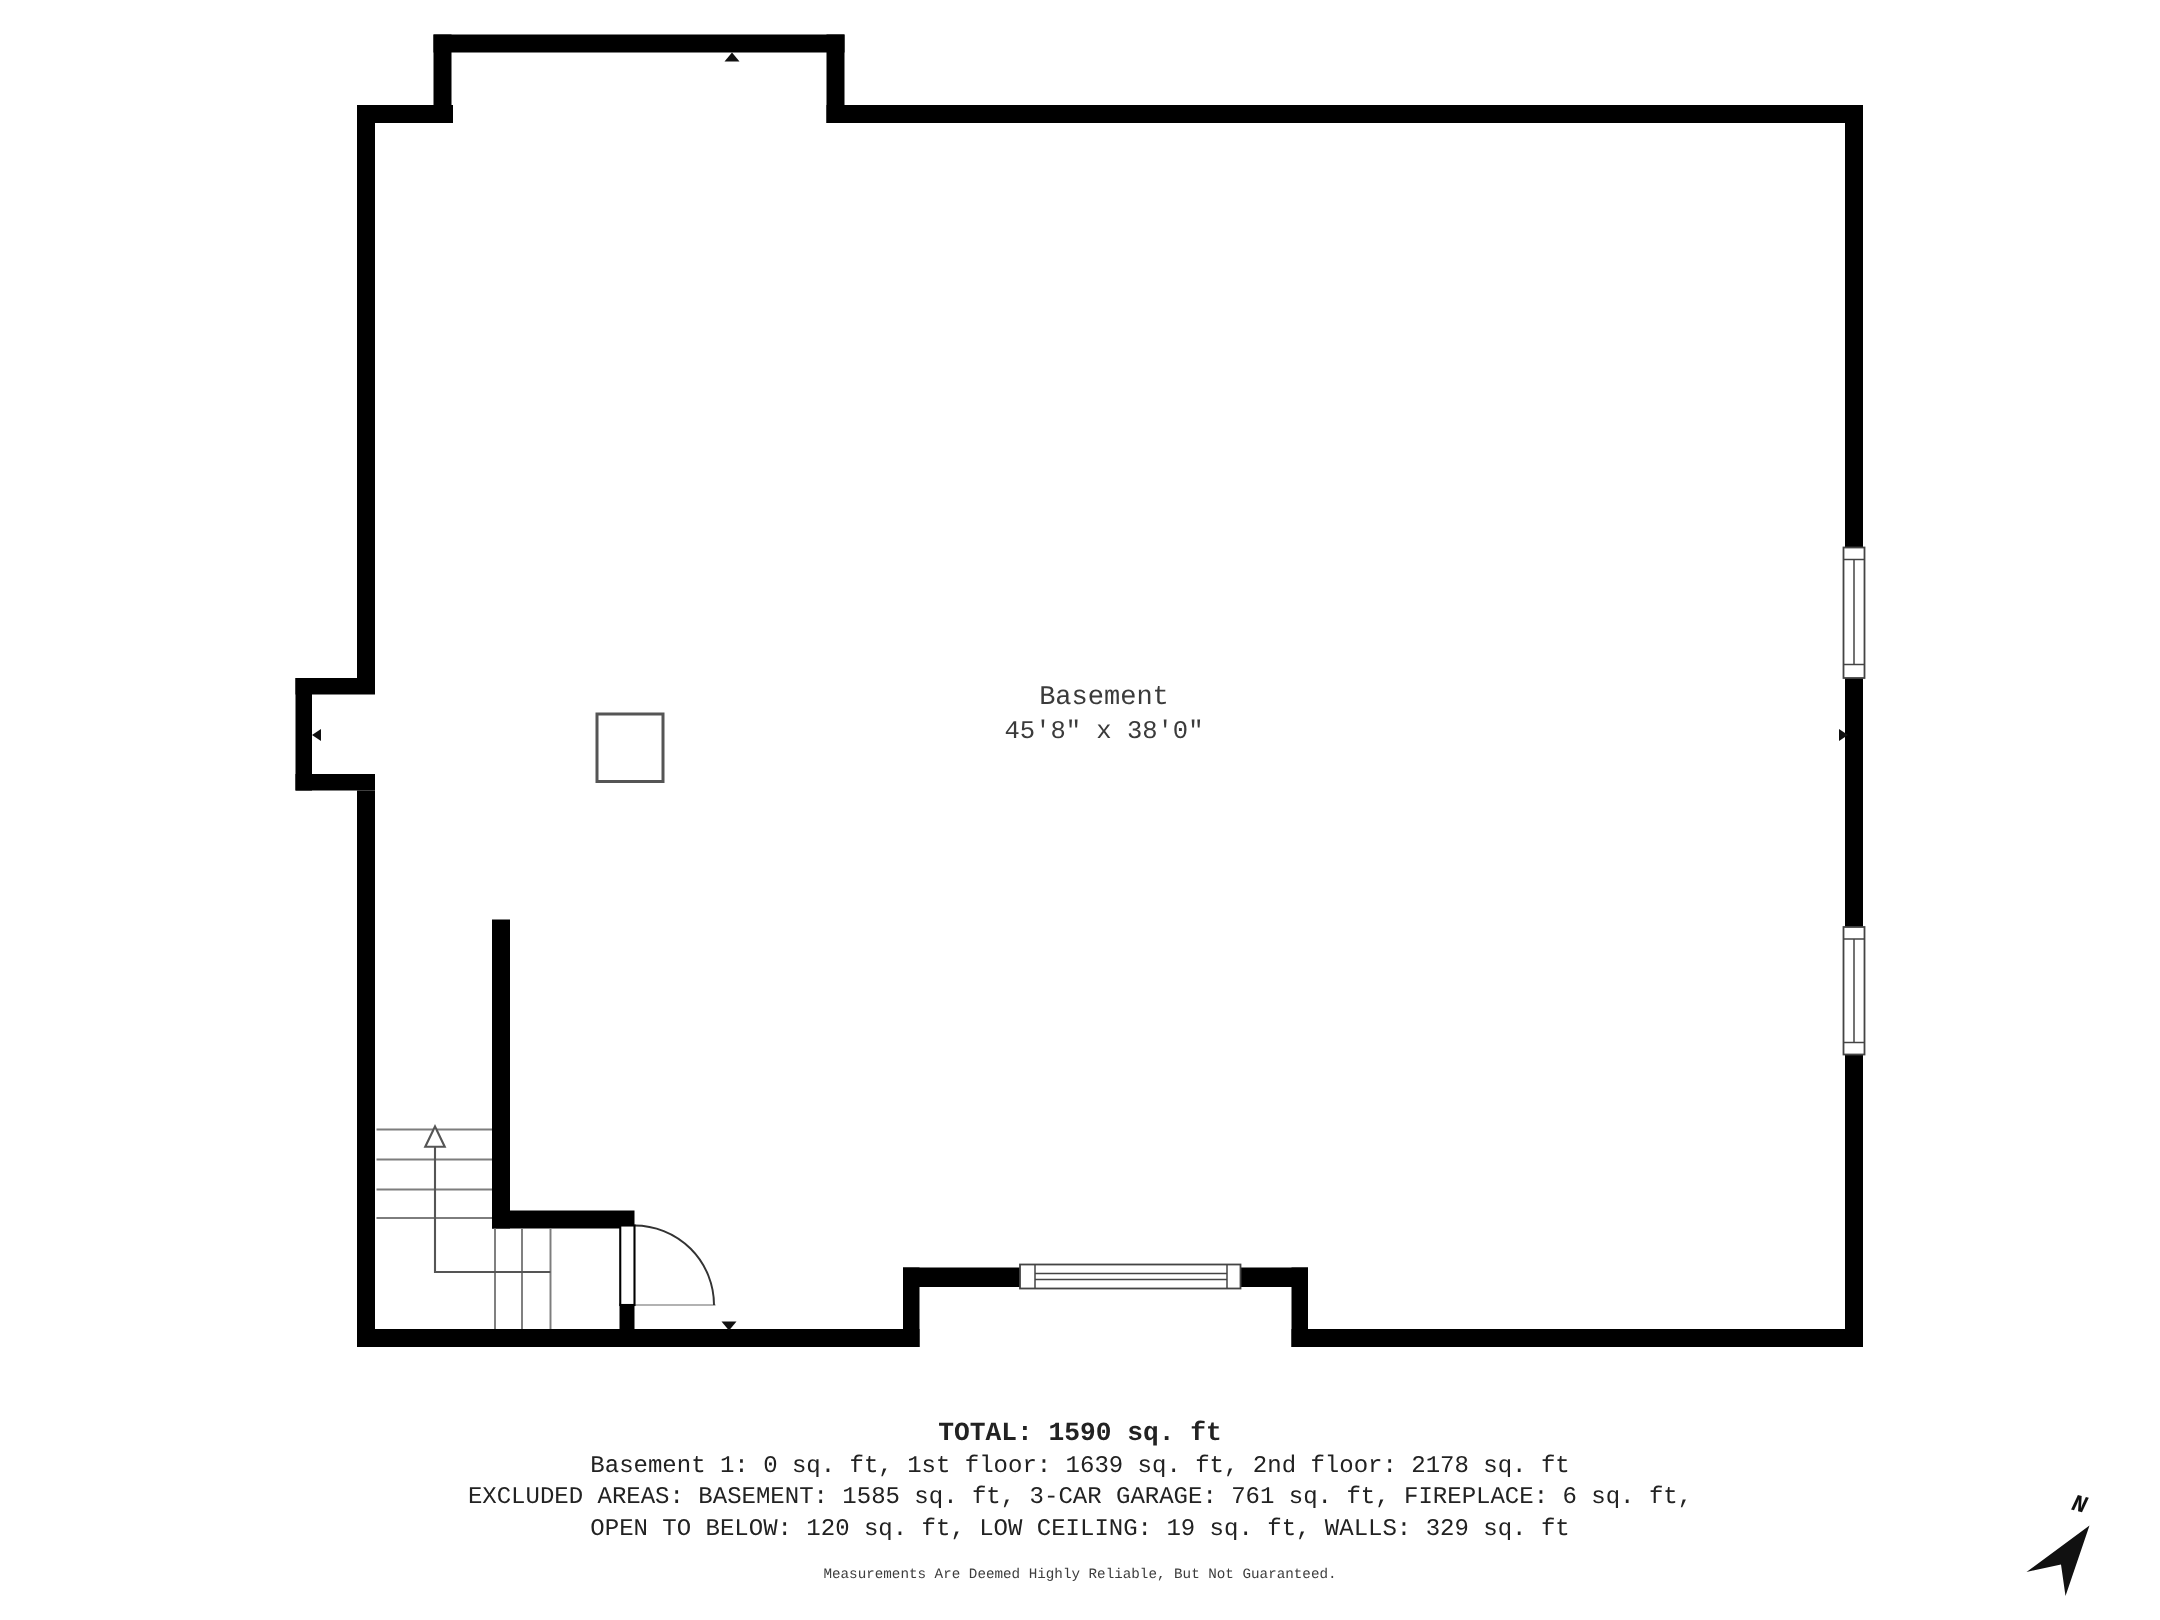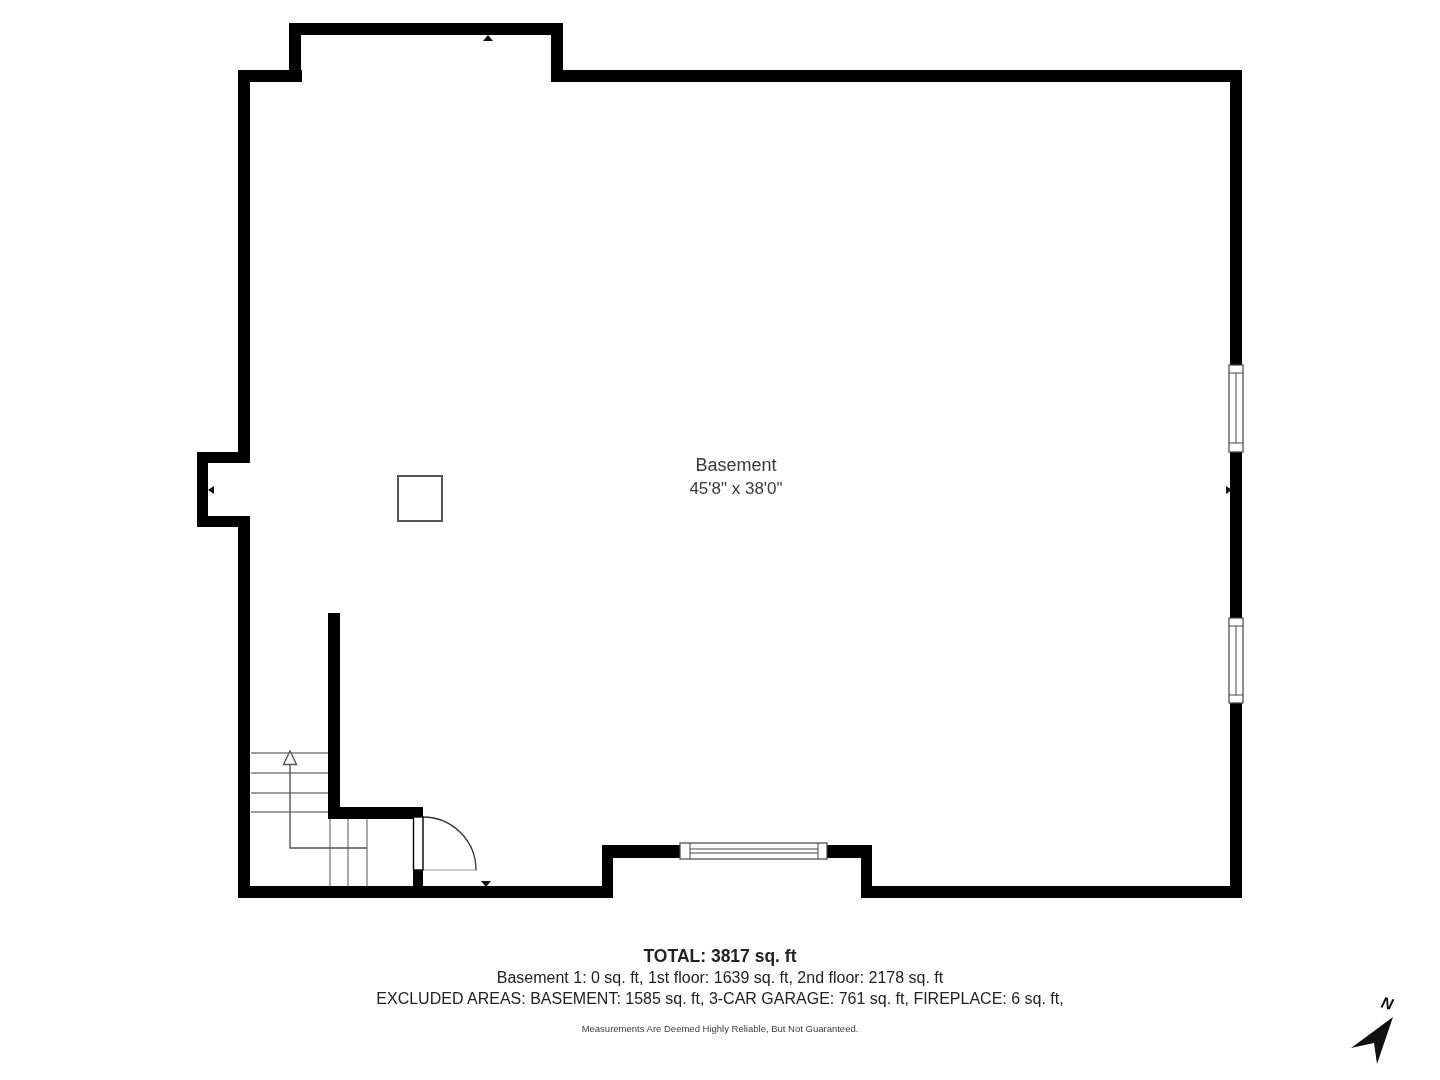--- a/index.html
+++ b/index.html
@@ -1,20 +1,20 @@
 <!DOCTYPE html>
 <html><head>
 <meta charset="utf-8">
 <style>
   html,body{margin:0;padding:0;background:#ffffff;}
   .canvas{
     position:relative;
     width:1440px;height:1080px;
     background:#ffffff;
-    font-family:Liberation Sans, sans-serif;
+    font-family:Liberation Mono, monospace;
     overflow:hidden;
   }
   .plan-svg{position:absolute;left:0;top:0;}
   .room-label{
     position:absolute;left:536px;top:454px;width:400px;
     text-align:center;color:#3b3b3b;
   }
   .room-name{font-size:18px;line-height:23px;}
   .room-dims{font-size:17px;line-height:23px;}
   .summary{
@@ -129,21 +129,22 @@
 
     <polygon points="1393,1017 1351,1048 1374,1043 1377,1064" fill="#111111"></polygon>
   </svg>
 
   <div class="room-label">
     <div class="room-name">Basement</div>
     <div class="room-dims">45'8" x 38'0"</div>
   </div>
 
   <div class="summary">
-    <div class="summary-total">TOTAL: 3817 sq. ft</div>
+    <div class="summary-total">TOTAL: 1590 sq. ft</div>
     <div class="summary-line">Basement 1: 0 sq. ft, 1st floor: 1639 sq. ft, 2nd floor: 2178 sq. ft</div>
     <div class="summary-line">EXCLUDED AREAS: BASEMENT: 1585 sq. ft, 3-CAR GARAGE: 761 sq. ft, FIREPLACE: 6 sq. ft,</div>
+    <div class="summary-line">OPEN TO BELOW: 120 sq. ft, LOW CEILING: 19 sq. ft, WALLS: 329 sq. ft</div>
     <div class="summary-disclaimer">Measurements Are Deemed Highly Reliable, But Not Guaranteed.</div>
   </div>
 
   <div class="compass-n">N</div>
 
 </div>
 
 </body></html>

